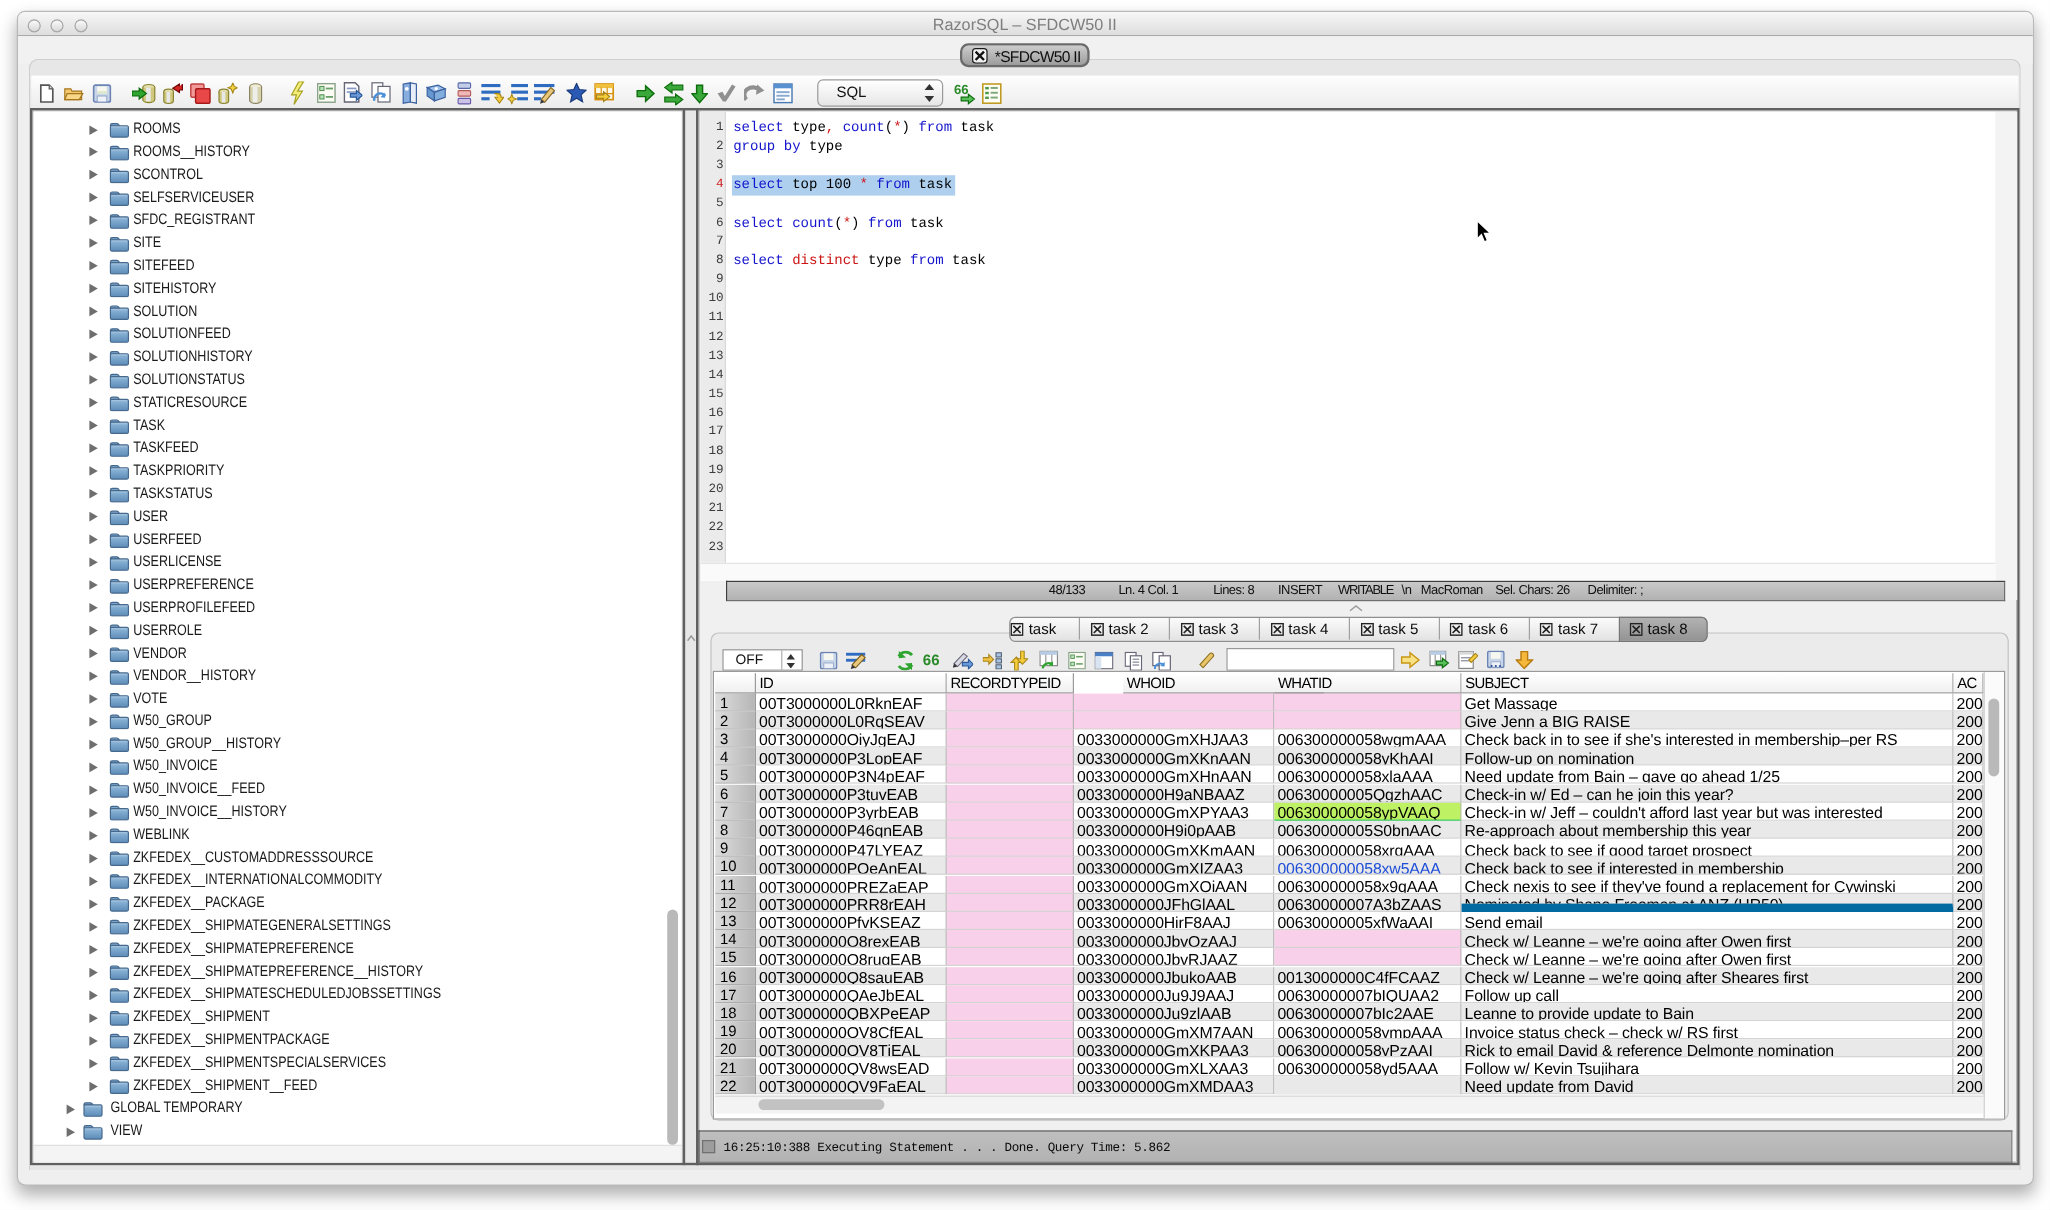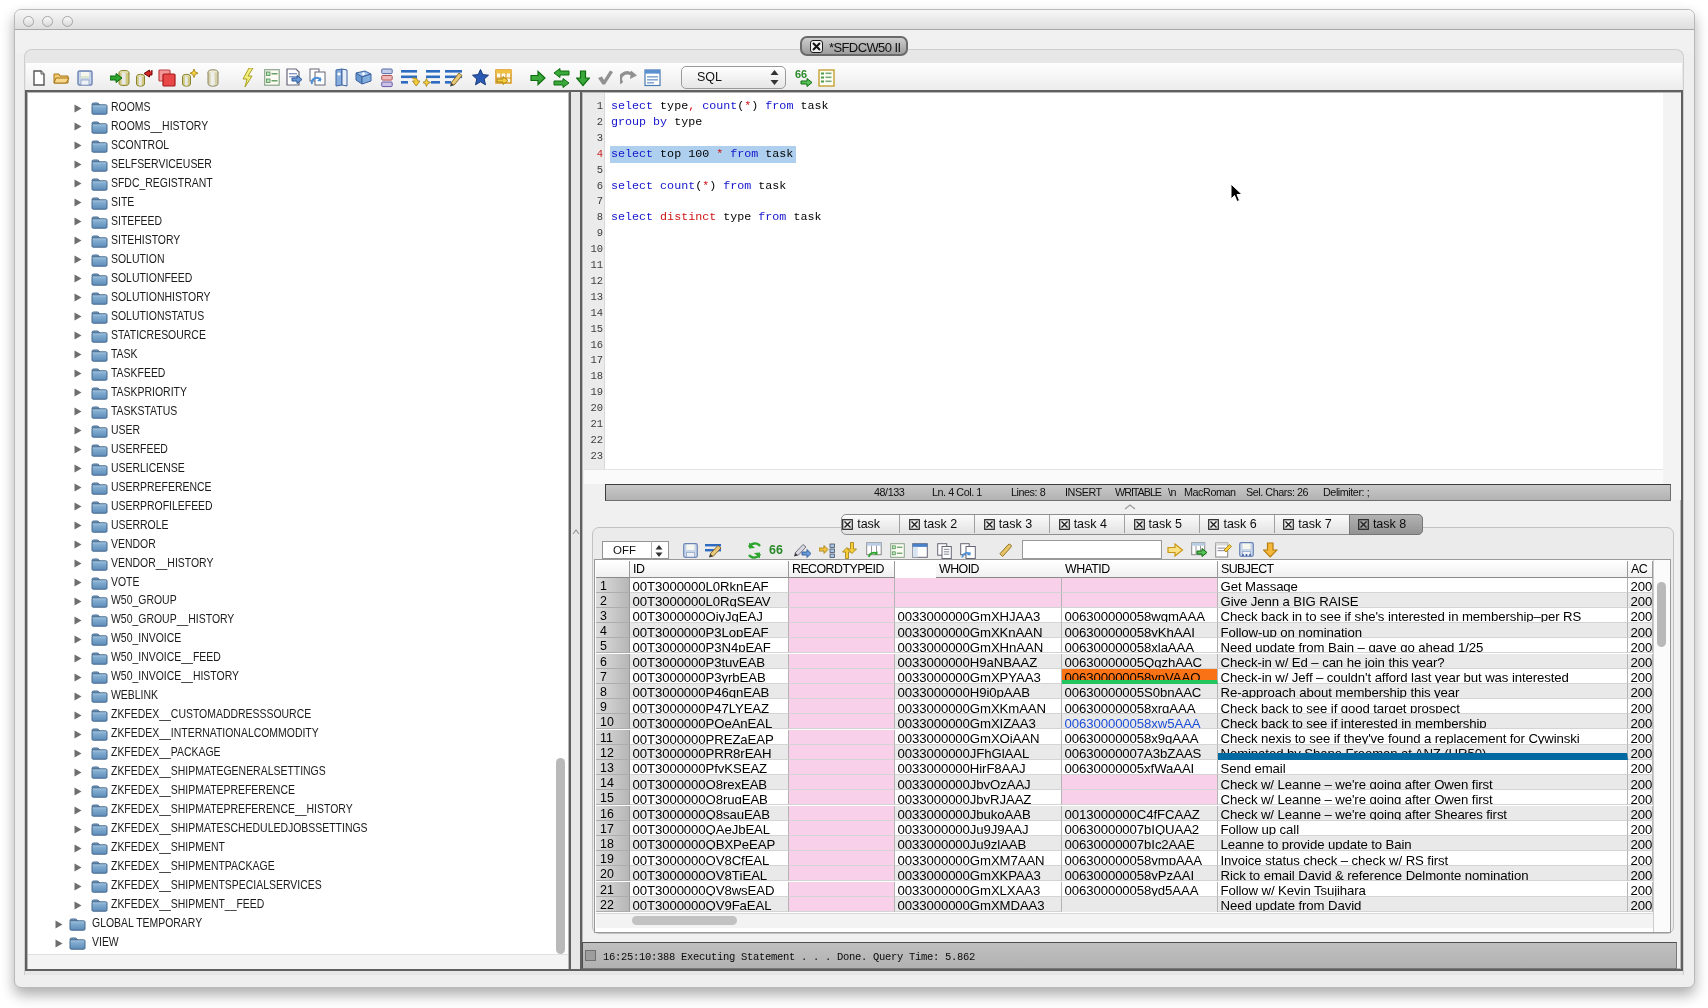--- a/index.html
+++ b/index.html
@@ -4,20 +4,21 @@
 html,body{width:1708px;height:1008px;background:#fff;overflow:hidden;
  font-family:"Liberation Sans",sans-serif;}
 #page{position:absolute;left:0;top:0;width:1708px;height:1008px;}
 .abs{position:absolute;}
 .mono{font-family:"Liberation Mono",monospace;}
 </style></head><body>
 <div id="page">
 
 <div class="abs" style="left:14px;top:9px;width:1681px;height:979px;background:#efefef;border:1px solid #b9b9b9;border-radius:7px;box-shadow:0 7px 14px rgba(0,0,0,0.32);"></div>
 <div class="abs" style="left:15px;top:10px;width:1679px;height:20px;background:linear-gradient(#f7f7f7,#dedede);border-bottom:1px solid #a9a9a9;border-radius:6px 6px 0 0;"></div>
+<div class="abs" style="left:0;top:13px;width:1708px;text-align:center;font-size:13.5px;color:#7e7e7e;">RazorSQL – SFDCW50 II</div>
 <div class="abs" style="left:22.5px;top:15.5px;width:11px;height:11px;border-radius:50%;border:1px solid #a6a6a6;background:linear-gradient(#fafafa,#d8d8d8);"></div>
 <div class="abs" style="left:42.0px;top:15.5px;width:11px;height:11px;border-radius:50%;border:1px solid #a6a6a6;background:linear-gradient(#fafafa,#d8d8d8);"></div>
 <div class="abs" style="left:61.5px;top:15.5px;width:11px;height:11px;border-radius:50%;border:1px solid #a6a6a6;background:linear-gradient(#fafafa,#d8d8d8);"></div>
 <div class="abs" style="left:15px;top:31px;width:1679px;height:22px;background:#f1f1f1;"></div>
 <div class="abs" style="left:24px;top:49px;width:1660px;height:926px;background:#e7e7e7;border:1px solid #cfcfcf;border-bottom:none;border-radius:8px 8px 0 0;"></div>
 <div class="abs" style="left:800px;top:36px;width:108px;height:20px;background:linear-gradient(#cdcdcd,#9d9d9d);border:2px solid #6a6a6a;border-radius:7px;"></div>
 <div class="abs" style="left:810px;top:40px;width:13px;height:13px;border:1.7px solid #1a1a1a;border-radius:3px;background:#f0f0f0;"></div>
 <svg class="abs" style="left:812px;top:42px;" width="9" height="9" viewBox="0 0 9 9">
       <path d="M1 1 L8 8 M8 1 L1 8" stroke="#111" stroke-width="2"></path>
     </svg>
@@ -1112,21 +1113,21 @@
 <div class="abs" style="left:630px;top:653.5px;width:159px;height:15.2px;background:#e9e9e9;border-right:1px solid #b4b4b4;border-bottom:1px solid #d4d4d4;font-size:13.2px;color:#000;line-height:15.2px;padding-left:2.5px;padding-top:1.5px;overflow:hidden;white-space:pre;letter-spacing:-0.1px;">00T3000000P3tuvEAB</div>
 <div class="abs" style="left:789px;top:653.5px;width:106px;height:15.2px;background:#f9d0e9;border-right:1px solid #b4b4b4;border-bottom:1px solid #d4d4d4;font-size:13.2px;color:#000;line-height:15.2px;padding-left:2.5px;padding-top:1.5px;overflow:hidden;white-space:pre;letter-spacing:-0.1px;"></div>
 <div class="abs" style="left:895px;top:653.5px;width:167px;height:15.2px;background:#e9e9e9;border-right:1px solid #b4b4b4;border-bottom:1px solid #d4d4d4;font-size:13.2px;color:#000;line-height:15.2px;padding-left:2.5px;padding-top:1.5px;overflow:hidden;white-space:pre;letter-spacing:-0.1px;">0033000000H9aNBAAZ</div>
 <div class="abs" style="left:1062px;top:653.5px;width:156px;height:15.2px;background:#e9e9e9;border-right:1px solid #b4b4b4;border-bottom:1px solid #d4d4d4;font-size:13.2px;color:#000;line-height:15.2px;padding-left:2.5px;padding-top:1.5px;overflow:hidden;white-space:pre;letter-spacing:-0.1px;">00630000005QgzhAAC</div>
 <div class="abs" style="left:1218px;top:653.5px;width:410px;height:15.2px;background:#e9e9e9;border-right:1px solid #b4b4b4;border-bottom:1px solid #d4d4d4;font-size:13.2px;color:#000;line-height:15.2px;padding-left:2.5px;padding-top:1.5px;overflow:hidden;white-space:pre;letter-spacing:-0.1px;">Check-in w/ Ed – can he join this year?</div>
 <div class="abs" style="left:1628px;top:653.5px;width:25px;height:15.2px;background:#e9e9e9;border-right:1px solid #b4b4b4;border-bottom:1px solid #d4d4d4;font-size:13.2px;color:#000;line-height:15.2px;padding-left:2.5px;padding-top:1.5px;overflow:hidden;white-space:pre;letter-spacing:-0.1px;">2008</div>
 <div class="abs" style="left:596px;top:668.7px;width:34px;height:15.2px;background:linear-gradient(90deg,#dedede,#b6b6b6);border-right:1px solid #9a9a9a;border-bottom:1px solid #adadad;font-size:12.4px;color:#000;line-height:15.2px;padding-left:4px;padding-top:1px;">7</div>
 <div class="abs" style="left:630px;top:668.7px;width:159px;height:15.2px;background:#ffffff;border-right:1px solid #b4b4b4;border-bottom:1px solid #d4d4d4;font-size:13.2px;color:#000;line-height:15.2px;padding-left:2.5px;padding-top:1.5px;overflow:hidden;white-space:pre;letter-spacing:-0.1px;">00T3000000P3yrbEAB</div>
 <div class="abs" style="left:789px;top:668.7px;width:106px;height:15.2px;background:#f9d0e9;border-right:1px solid #b4b4b4;border-bottom:1px solid #d4d4d4;font-size:13.2px;color:#000;line-height:15.2px;padding-left:2.5px;padding-top:1.5px;overflow:hidden;white-space:pre;letter-spacing:-0.1px;"></div>
 <div class="abs" style="left:895px;top:668.7px;width:167px;height:15.2px;background:#ffffff;border-right:1px solid #b4b4b4;border-bottom:1px solid #d4d4d4;font-size:13.2px;color:#000;line-height:15.2px;padding-left:2.5px;padding-top:1.5px;overflow:hidden;white-space:pre;letter-spacing:-0.1px;">0033000000GmXPYAA3</div>
-<div class="abs" style="left:1062px;top:668.7px;width:156px;height:15.2px;background:#f97316;border-right:1px solid #b4b4b4;border-bottom:4px solid #22c55e;font-size:13.2px;color:#000;line-height:15.2px;padding-left:2.5px;padding-top:1.5px;overflow:hidden;white-space:pre;letter-spacing:-0.1px;">006300000058ypVAAQ</div>
+<div class="abs" style="left:1062px;top:668.7px;width:156px;height:15.2px;background:#bef264;border-right:1px solid #b4b4b4;border-bottom:1px solid #22c55e;font-size:13.2px;color:#000;line-height:15.2px;padding-left:2.5px;padding-top:1.5px;overflow:hidden;white-space:pre;letter-spacing:-0.1px;">006300000058ypVAAQ</div>
 <div class="abs" style="left:1218px;top:668.7px;width:410px;height:15.2px;background:#ffffff;border-right:1px solid #b4b4b4;border-bottom:1px solid #d4d4d4;font-size:13.2px;color:#000;line-height:15.2px;padding-left:2.5px;padding-top:1.5px;overflow:hidden;white-space:pre;letter-spacing:-0.1px;">Check-in w/ Jeff – couldn't afford last year but was interested</div>
 <div class="abs" style="left:1628px;top:668.7px;width:25px;height:15.2px;background:#ffffff;border-right:1px solid #b4b4b4;border-bottom:1px solid #d4d4d4;font-size:13.2px;color:#000;line-height:15.2px;padding-left:2.5px;padding-top:1.5px;overflow:hidden;white-space:pre;letter-spacing:-0.1px;">2008</div>
 <div class="abs" style="left:596px;top:683.9px;width:34px;height:15.2px;background:linear-gradient(90deg,#dedede,#b6b6b6);border-right:1px solid #9a9a9a;border-bottom:1px solid #adadad;font-size:12.4px;color:#000;line-height:15.2px;padding-left:4px;padding-top:1px;">8</div>
 <div class="abs" style="left:630px;top:683.9px;width:159px;height:15.2px;background:#e9e9e9;border-right:1px solid #b4b4b4;border-bottom:1px solid #d4d4d4;font-size:13.2px;color:#000;line-height:15.2px;padding-left:2.5px;padding-top:1.5px;overflow:hidden;white-space:pre;letter-spacing:-0.1px;">00T3000000P46qnEAB</div>
 <div class="abs" style="left:789px;top:683.9px;width:106px;height:15.2px;background:#f9d0e9;border-right:1px solid #b4b4b4;border-bottom:1px solid #d4d4d4;font-size:13.2px;color:#000;line-height:15.2px;padding-left:2.5px;padding-top:1.5px;overflow:hidden;white-space:pre;letter-spacing:-0.1px;"></div>
 <div class="abs" style="left:895px;top:683.9px;width:167px;height:15.2px;background:#e9e9e9;border-right:1px solid #b4b4b4;border-bottom:1px solid #d4d4d4;font-size:13.2px;color:#000;line-height:15.2px;padding-left:2.5px;padding-top:1.5px;overflow:hidden;white-space:pre;letter-spacing:-0.1px;">0033000000H9i0pAAB</div>
 <div class="abs" style="left:1062px;top:683.9px;width:156px;height:15.2px;background:#e9e9e9;border-right:1px solid #b4b4b4;border-bottom:1px solid #d4d4d4;font-size:13.2px;color:#000;line-height:15.2px;padding-left:2.5px;padding-top:1.5px;overflow:hidden;white-space:pre;letter-spacing:-0.1px;">00630000005S0bnAAC</div>
 <div class="abs" style="left:1218px;top:683.9px;width:410px;height:15.2px;background:#e9e9e9;border-right:1px solid #b4b4b4;border-bottom:1px solid #d4d4d4;font-size:13.2px;color:#000;line-height:15.2px;padding-left:2.5px;padding-top:1.5px;overflow:hidden;white-space:pre;letter-spacing:-0.1px;">Re-approach about membership this year</div>
 <div class="abs" style="left:1628px;top:683.9px;width:25px;height:15.2px;background:#e9e9e9;border-right:1px solid #b4b4b4;border-bottom:1px solid #d4d4d4;font-size:13.2px;color:#000;line-height:15.2px;padding-left:2.5px;padding-top:1.5px;overflow:hidden;white-space:pre;letter-spacing:-0.1px;">2008</div>
 <div class="abs" style="left:596px;top:699.1px;width:34px;height:15.2px;background:linear-gradient(90deg,#dedede,#b6b6b6);border-right:1px solid #9a9a9a;border-bottom:1px solid #adadad;font-size:12.4px;color:#000;line-height:15.2px;padding-left:4px;padding-top:1px;">9</div>

